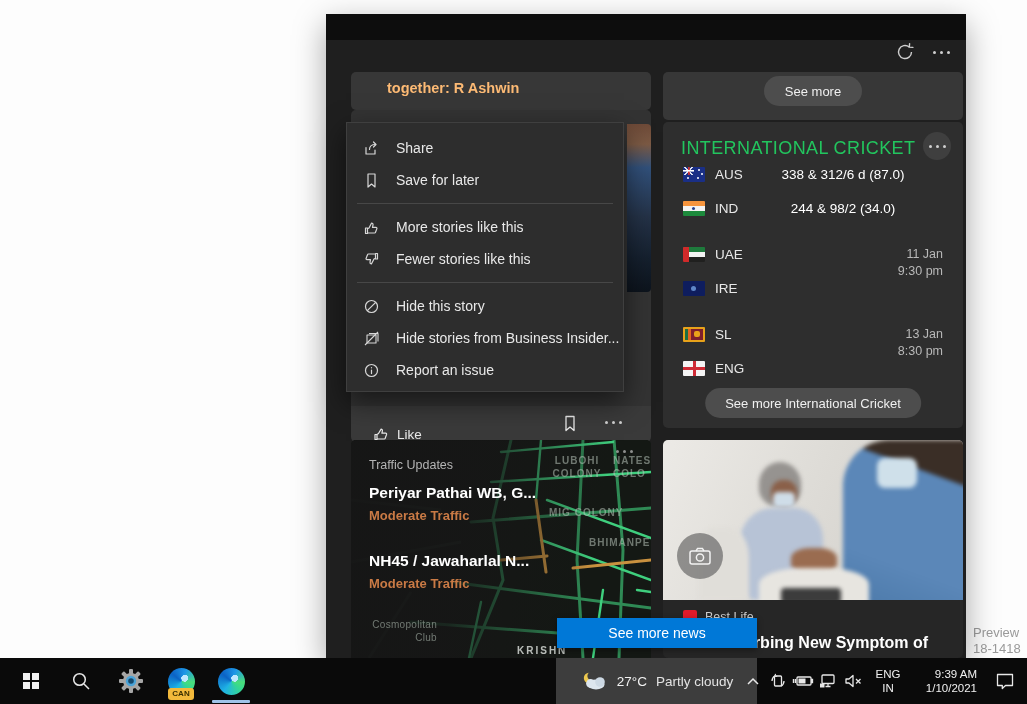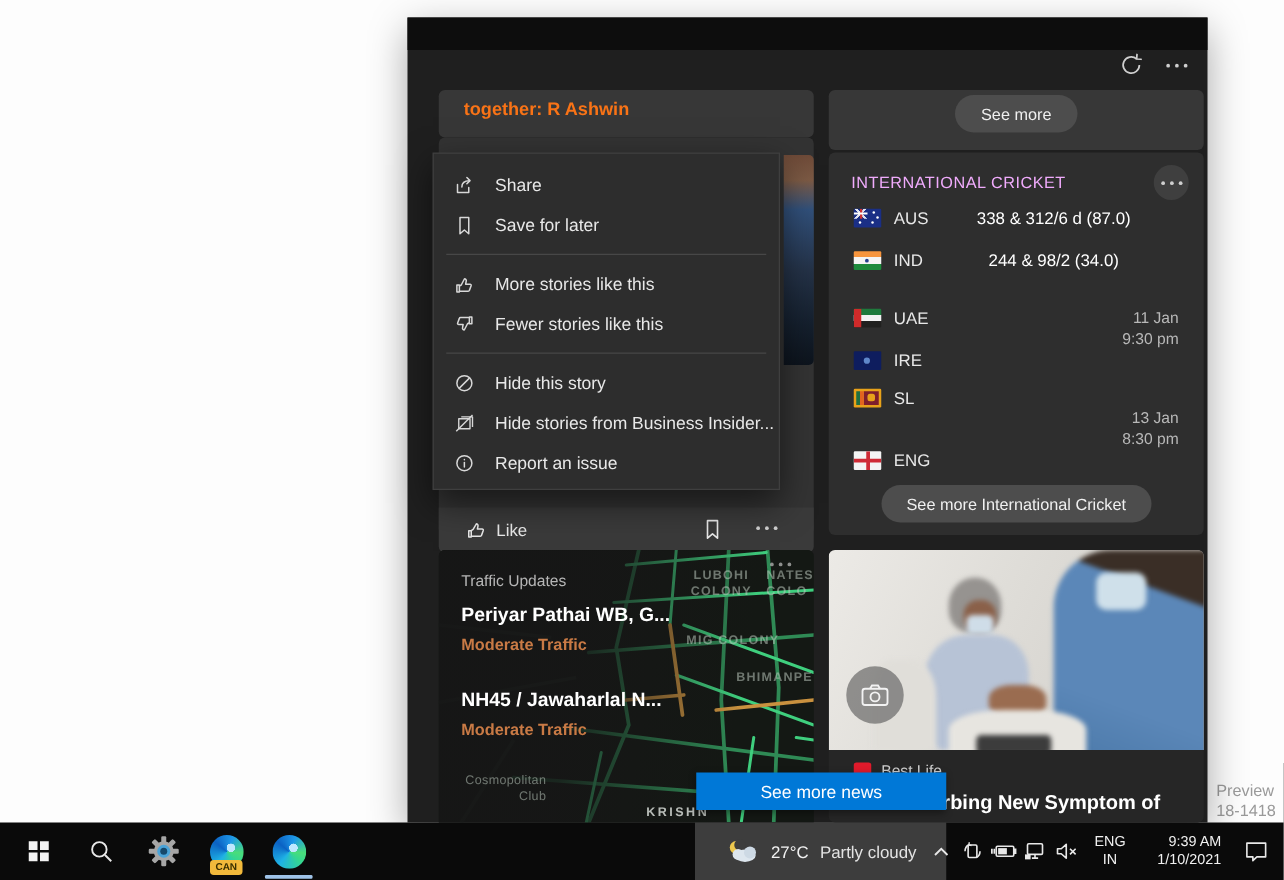--- a/index.html
+++ b/index.html
@@ -15,46 +15,46 @@
   .panel-topstrip { position:absolute; left:0; top:0; width:100%; height:26px; background:#0d0d0d; }
   .panel-refresh { position:absolute; right:50px; top:27px; width:22px; height:22px; cursor:pointer; }
   .panel-more { position:absolute; right:12px; top:30px; width:26px; height:16px; display:flex; align-items:center; justify-content:center; cursor:pointer; }
   .dots { display:flex; align-items:center; }
   .dots i { display:block; width:3px; height:3px; border-radius:50%; background:#cfcfcf; margin:0 2px; }
 
   .card { position:absolute; border-radius:5px; background:#373737; }
 
   
   .top-story { left:25px; top:58px; width:300px; height:38px; overflow:hidden; }
-  .top-story .title { color:#f97316; font-weight:bold; font-size:14.5px; padding:8px 0 0 20px; white-space:nowrap; }
+  .top-story .title { color:#fdba74; font-weight:bold; font-size:14.5px; padding:8px 0 0 36px; white-space:nowrap; }
 
   
   .seemore-card { left:337px; top:58px; width:300px; height:48px; overflow:hidden; }
   .pill { background:#4d4d4d; color:#f0f0f0; border-radius:16px; border:none; font-size:13px; font-family:inherit; cursor:pointer; }
   .seemore-card .pill { display:block; margin:4px auto 0; width:98px; height:30px; }
 
   
   .story-card { left:25px; top:96px; width:300px; height:318px; background:#333333; }
   .story-photo { position:absolute; right:0; top:14px; width:24px; height:168px; border-radius:0 4px 4px 0;
      background:linear-gradient(180deg,#6e4a38 0%,#7c5a44 12%,#31507a 26%,#243247 55%,#15202e 80%,#0d141d 100%); }
-  .like-bar { position:absolute; left:0; bottom:-14px; width:300px; height:36px; background:#3a3a3a; border-radius:0 0 5px 5px; display:flex; align-items:center; }
+  .like-bar { position:absolute; left:0; bottom:-14px; width:300px; height:36px; background:#3a3a3a; border-radius:0 0 5px 5px; display:flex; align-items:flex-end; }
   .like-btn { display:flex; align-items:center; gap:8px; margin-left:22px; color:#e9e9e9; font-size:13.5px; background:none; border:none; font-family:inherit; cursor:pointer; }
   .like-bar .bookmark { position:absolute; left:212px; top:9px; cursor:pointer; }
   .like-bar .bar-more { position:absolute; left:252px; top:15px; cursor:pointer; }
 
   
   .ctx-menu { position:absolute; left:20px; top:108px; width:278px; height:270px; background:#2d2d2d; border:1px solid rgba(255,255,255,.09);
      box-shadow:0 10px 26px rgba(0,0,0,.55); z-index:6; padding-top:9px; }
   .ctx-item { display:flex; align-items:center; height:32px; padding-left:16px; color:#e8e8e8; font-size:14px; cursor:pointer; }
   .ctx-item .mi { width:17px; height:17px; margin-right:16px; flex:none; }
   .ctx-sep { height:1px; background:#474747; margin:7px 10px; }
 
   
   .cricket { left:337px; top:108px; width:300px; height:306px; background:#2e2e2e; }
-  .crk-header { position:absolute; left:18px; top:16px; color:#f0abfc; font-size:13px; letter-spacing:.4px; }
+  .crk-header { position:absolute; left:18px; top:16px; color:#22c55e; font-size:18px; letter-spacing:.4px; }
   .crk-morebtn { position:absolute; right:12px; top:10px; width:28px; height:28px; border-radius:50%; background:#3f3f3f; border:none; display:flex; align-items:center; justify-content:center; cursor:pointer; }
   .crk-row { position:absolute; left:20px; right:20px; height:20px; display:flex; align-items:center; }
   .crk-row .code { margin-left:10px; color:#e8e8e8; font-size:13.5px; }
   .crk-row .score { position:absolute; left:80px; right:20px; text-align:center; color:#ffffff; font-size:13.5px; }
   .flag { width:22px; height:15px; border-radius:1px; flex:none; position:relative; overflow:hidden; }
   .crk-date { position:absolute; right:20px; text-align:right; color:#b8b8b8; font-size:12.5px; line-height:17px; }
   .crk-pill { position:absolute; left:50%; transform:translateX(-50%); top:266px; height:30px; padding:0 20px; white-space:nowrap; }
 
   
   .f-aus { background:#1a2f86; }
@@ -271,21 +271,21 @@
       <span class="flag f-ire">
           <span class="em"></span>
         </span>
       <span class="code">IRE</span>
     </div>
     <div class="crk-date" style="top:124px;">
       <div>11 Jan</div>
       <div>9:30 pm</div>
     </div>
 
-    <div class="crk-row" style="top:186px;">
+    <div class="crk-row" style="top:202px;">
       <span class="flag f-sl">
           <span class="mr"></span>
           <span class="lion"></span>
           <span class="g"></span>
           <span class="o"></span>
         </span>
       <span class="code">SL</span>
     </div>
     <div class="crk-row" style="top:236px;">
       <span class="flag f-eng">

